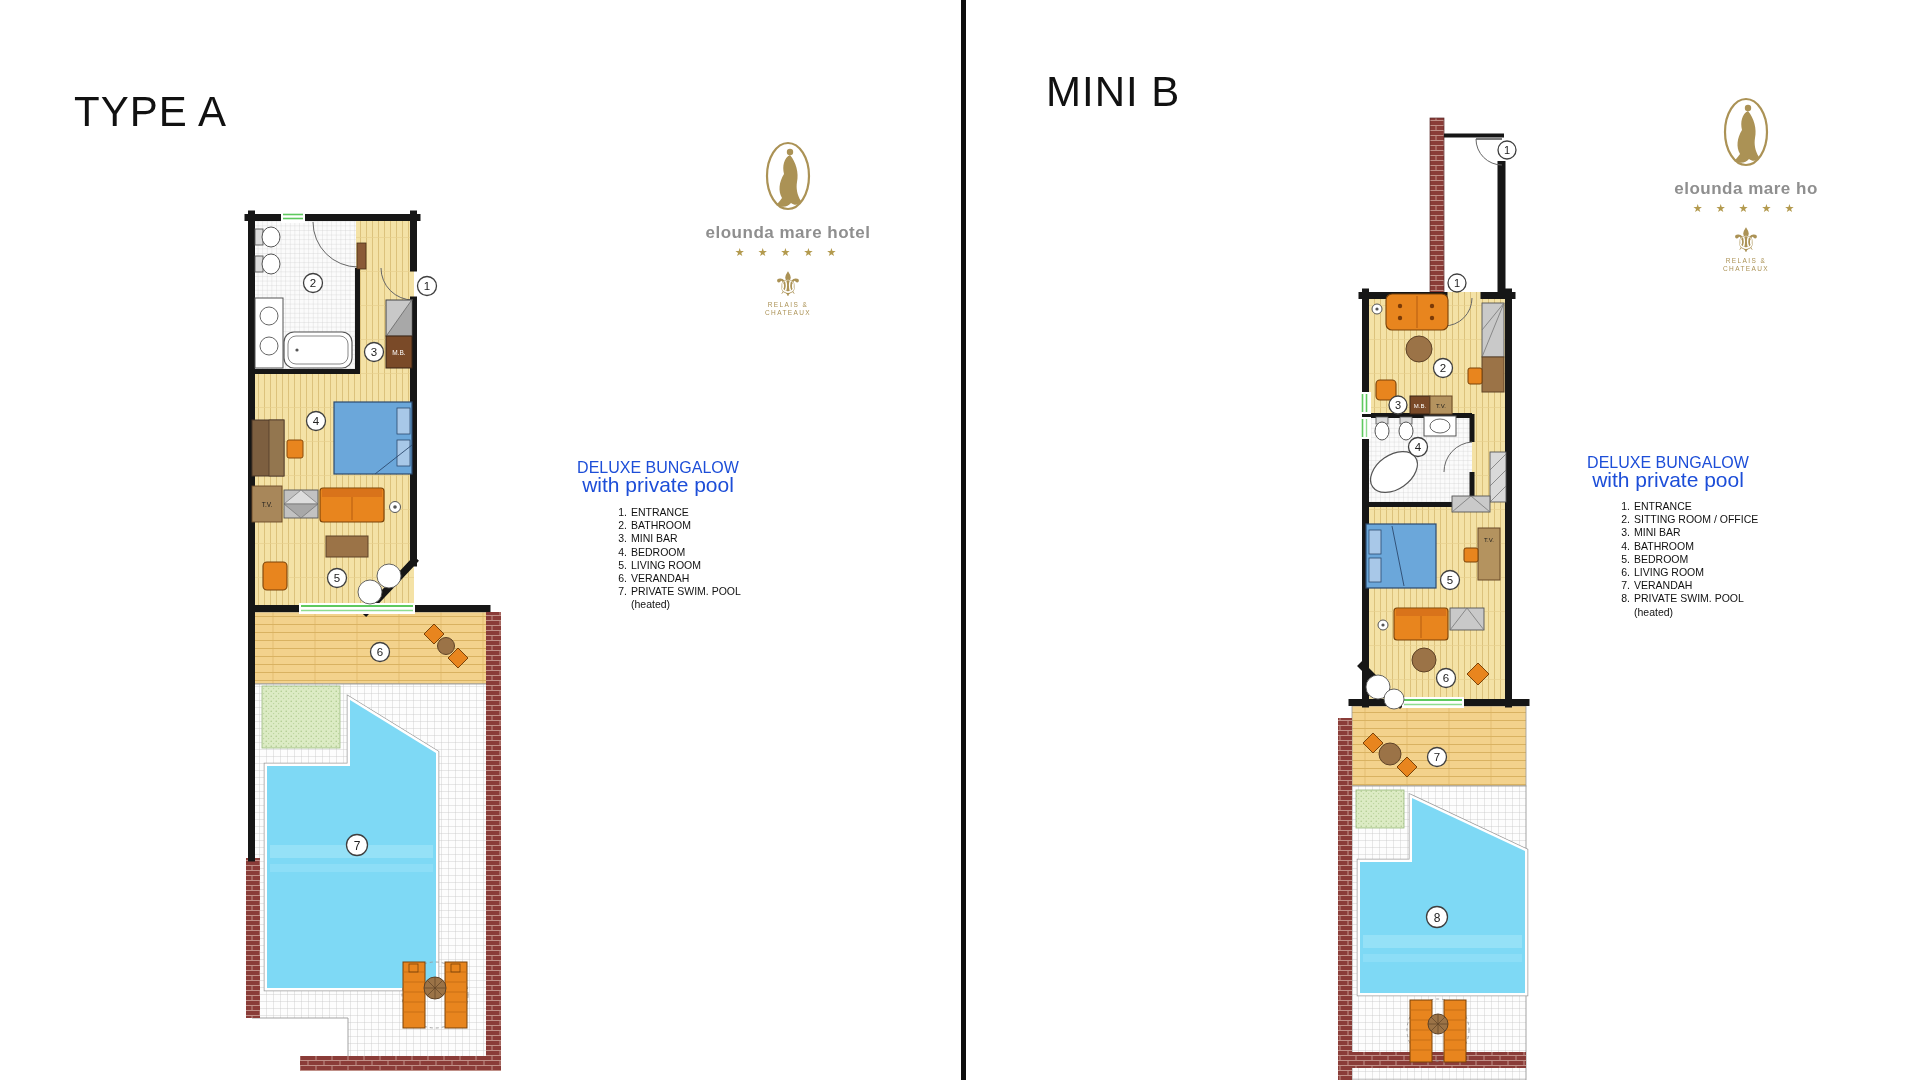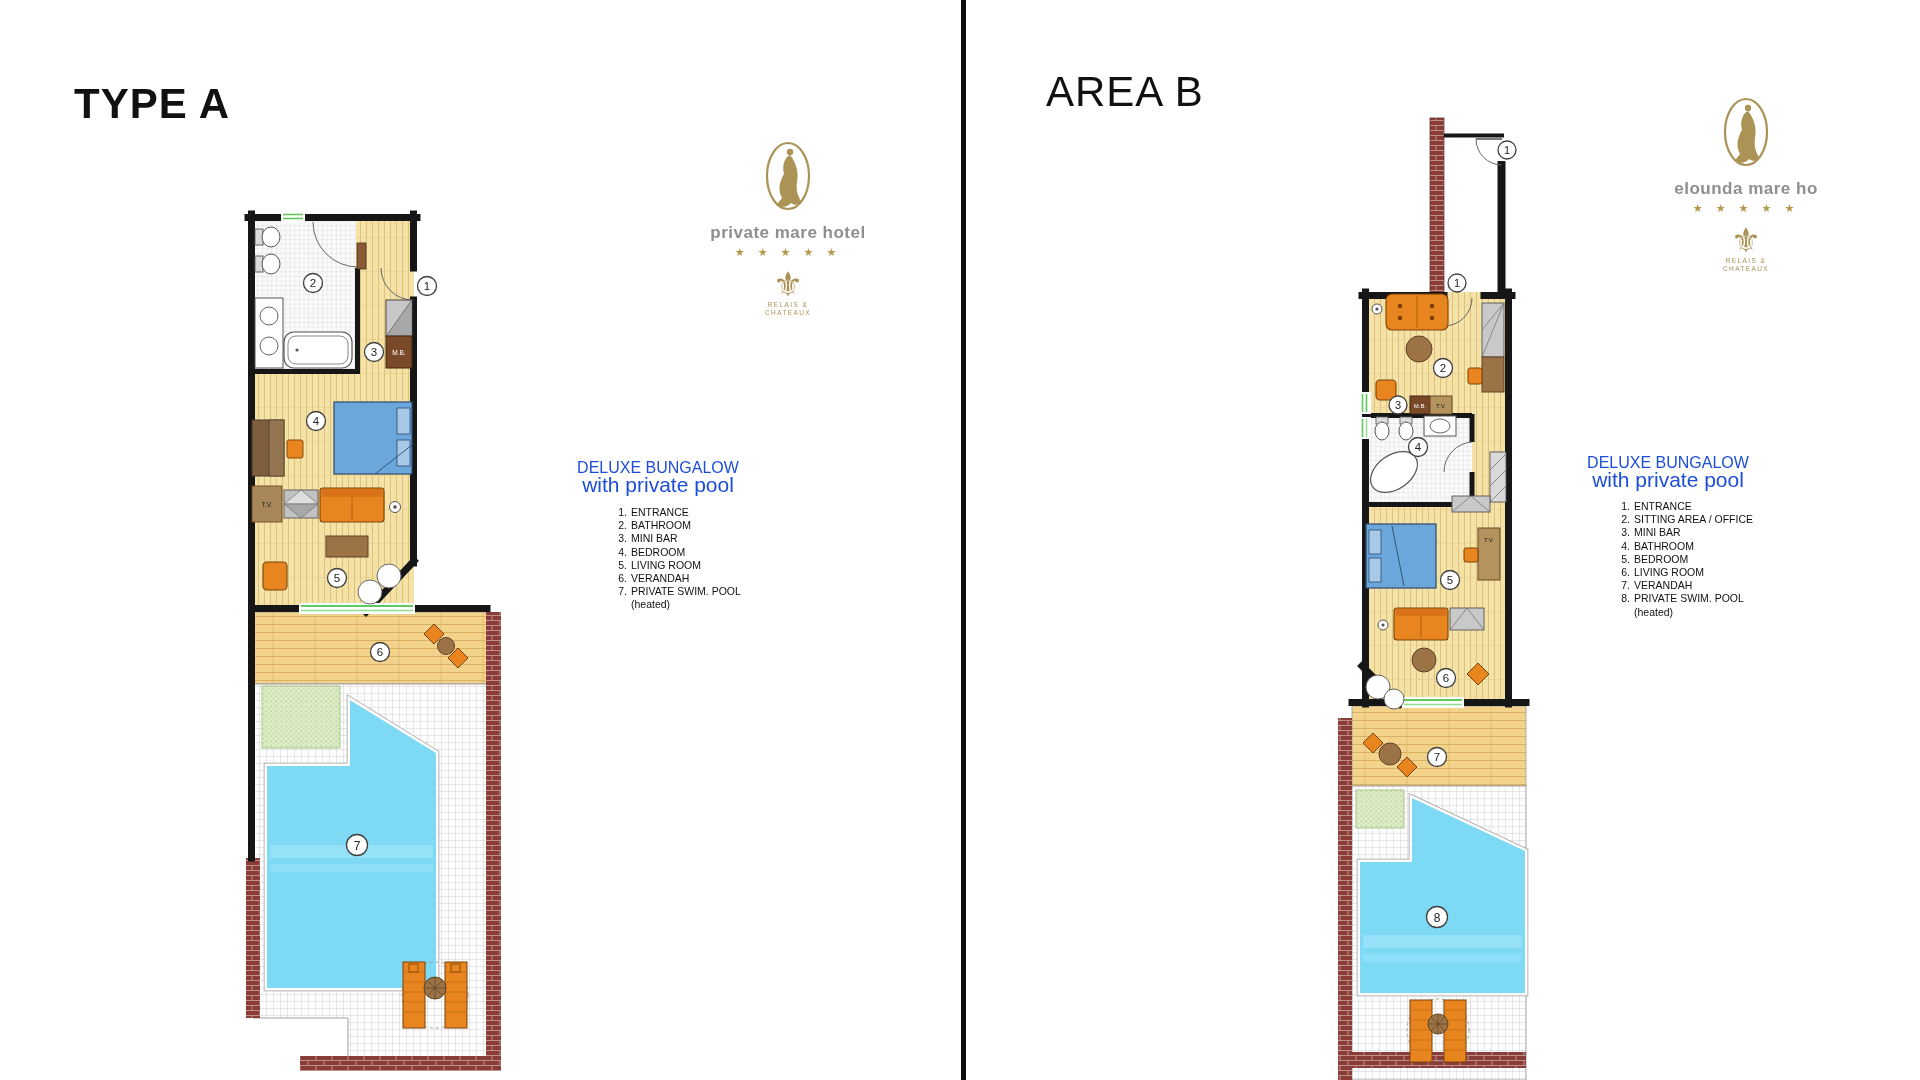--- a/index.html
+++ b/index.html
@@ -387,30 +387,30 @@
     </g>
     <g>
       <circle cx="1437" cy="917" r="10.5" fill="#fff" stroke="#3f3f3f" stroke-width="1.3"></circle>
       <text x="1437" y="921.5" font-size="12" fill="#222" text-anchor="middle">8</text>
     </g>
   </g>
 </svg>
 
 <div class="divider" style="left:961px;"></div>
 
-<div class="plan-title" style="left:74px;top:82px;font-weight:bold;">TYPE A</div>
-<div class="plan-title" style="left:1046px;top:70px;">AREA B</div>
+<div class="plan-title" style="left:74px;top:90px;">TYPE A</div>
+<div class="plan-title" style="left:1046px;top:70px;">MINI B</div>
 
 <div class="logo" style="left:690px;top:140px;">
   <svg width="46" height="72" viewBox="0 0 46 72">
     <ellipse cx="23" cy="36" rx="21" ry="33" fill="none" stroke="#ab9255" stroke-width="2.2"></ellipse>
     <circle cx="25" cy="12" r="3.2" fill="#ab9255"></circle>
     <path d="M25,15 C19,18 17,26 19,34 C14,42 13,51 17,58 C14,62 12,64 11,65 C17,68 23,67 26,63 C30,66 34,65 36,61 C32,55 31,48 32,42 C34,33 31,22 25,15 Z" fill="#ab9255"></path>
   </svg>
-  <div class="name">private mare hotel</div>
+  <div class="name">elounda mare hotel</div>
   <div class="stars">★ ★ ★ ★ ★</div>
   <div class="emblem">⚜</div>
   <div class="relais">RELAIS &amp;</div>
   <div class="relais">CHATEAUX</div>
 </div>
 
 <div class="logo" style="left:1648px;top:96px;">
   <svg width="46" height="72" viewBox="0 0 46 72">
     <ellipse cx="23" cy="36" rx="21" ry="33" fill="none" stroke="#ab9255" stroke-width="2.2"></ellipse>
     <circle cx="25" cy="12" r="3.2" fill="#ab9255"></circle>
@@ -463,21 +463,21 @@
   <div class="t">DELUXE BUNGALOW</div>
   <div class="s">with private pool</div>
 </div>
 <div class="legend-items" style="left:1616px;top:500px;">
   <div class="li">
         <span class="num">1.</span>
         <span>ENTRANCE</span>
       </div>
   <div class="li">
         <span class="num">2.</span>
-        <span>SITTING AREA / OFFICE</span>
+        <span>SITTING ROOM / OFFICE</span>
       </div>
   <div class="li">
         <span class="num">3.</span>
         <span>MINI BAR</span>
       </div>
   <div class="li">
         <span class="num">4.</span>
         <span>BATHROOM</span>
       </div>
   <div class="li">

